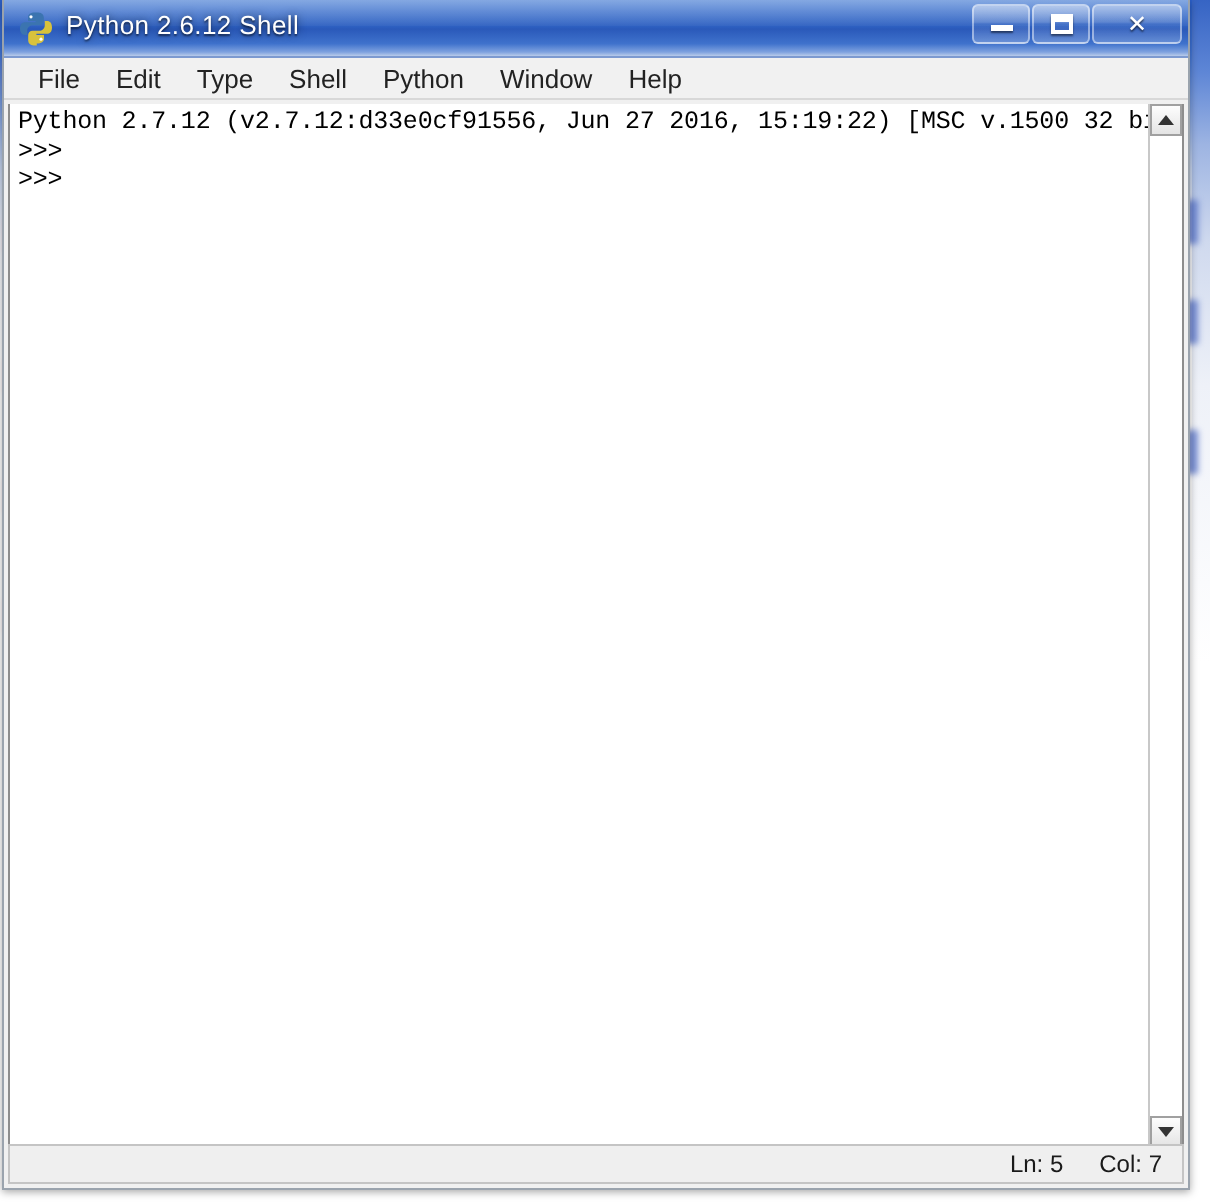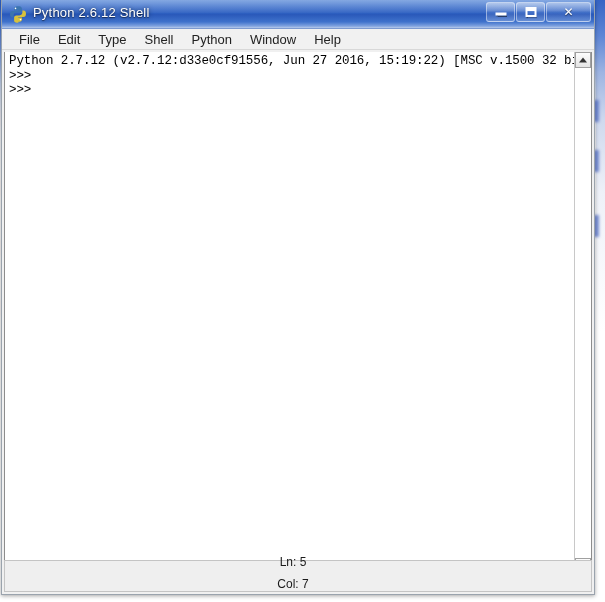--- a/index.html
+++ b/index.html
@@ -254,30 +254,29 @@
     flex: 1 1 auto;
     background: #ffffff;
   }
 
   
   #statusbar {
     position: absolute;
     left: 2px;
     right: 2px;
     bottom: 2px;
-    height: 32px;
+    height: 20px;
     background: #efefef;
     border: 1px solid #c4c4c4;
     box-sizing: border-box;
     display: flex;
     align-items: center;
     justify-content: flex-end;
     padding-right: 10px;
-    gap: 8px;
-    flex-direction: column;
+    gap: 18px;
   }
   .status-cell {
     font-size: 12px;
     color: #1a1a1a;
     white-space: nowrap;
   }
 </style>
 </head>
 <body>
 

